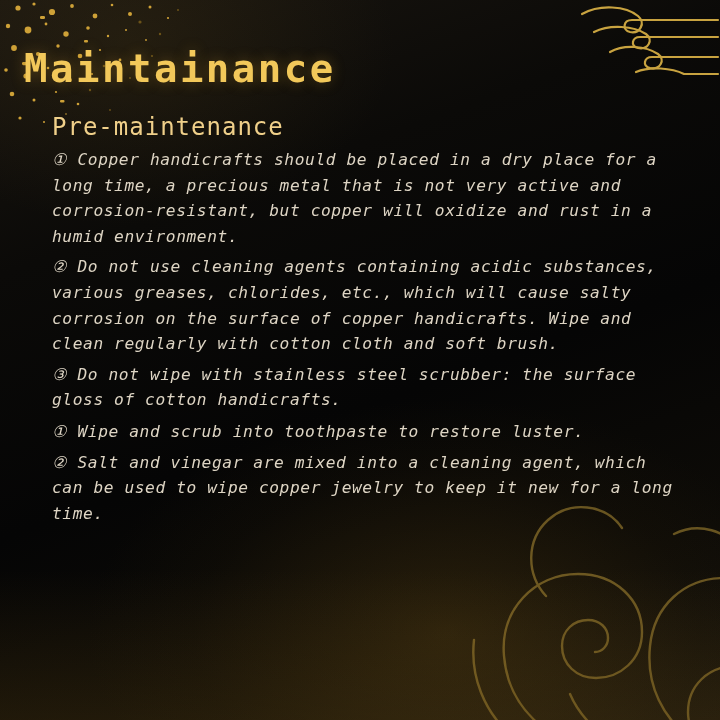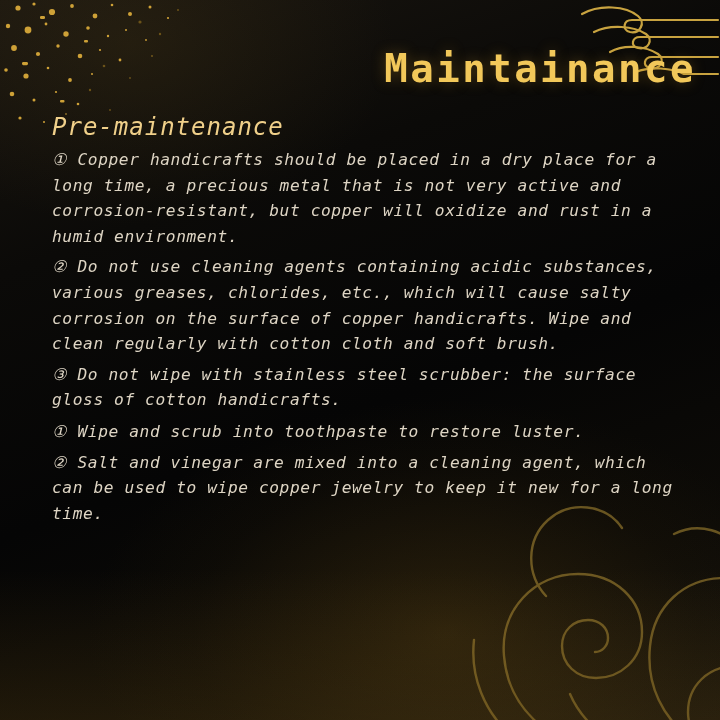--- a/index.html
+++ b/index.html
@@ -55,38 +55,37 @@
 
   
   .content {
     position: relative;
     z-index: 5;
     padding: 0 24px;
   }
   .doc-title {
     margin: 0;
     padding-top: 46px;
-    text-align: right;
+    text-align: left;
     font-family: "DejaVu Sans Mono", monospace;
     font-size: 39px;
     font-weight: 700;
     letter-spacing: 2.5px;
     color: #f2c85a;
     text-shadow: 0 0 14px rgba(200,150,40,0.35);
   }
   .section-heading {
     margin: 0;
     padding-top: 22px;
     padding-left: 28px;
     font-family: "DejaVu Sans Mono", monospace;
     font-size: 24px;
     font-weight: 400;
     letter-spacing: 1px;
     color: #f0d08a;
-    font-style: italic;
   }
   .section-heading.second {
     padding-top: 26px;
   }
   .para {
     margin: 0;
     padding-left: 28px;
     padding-right: 18px;
     padding-top: 5px;
     font-family: "DejaVu Sans Mono", monospace;

